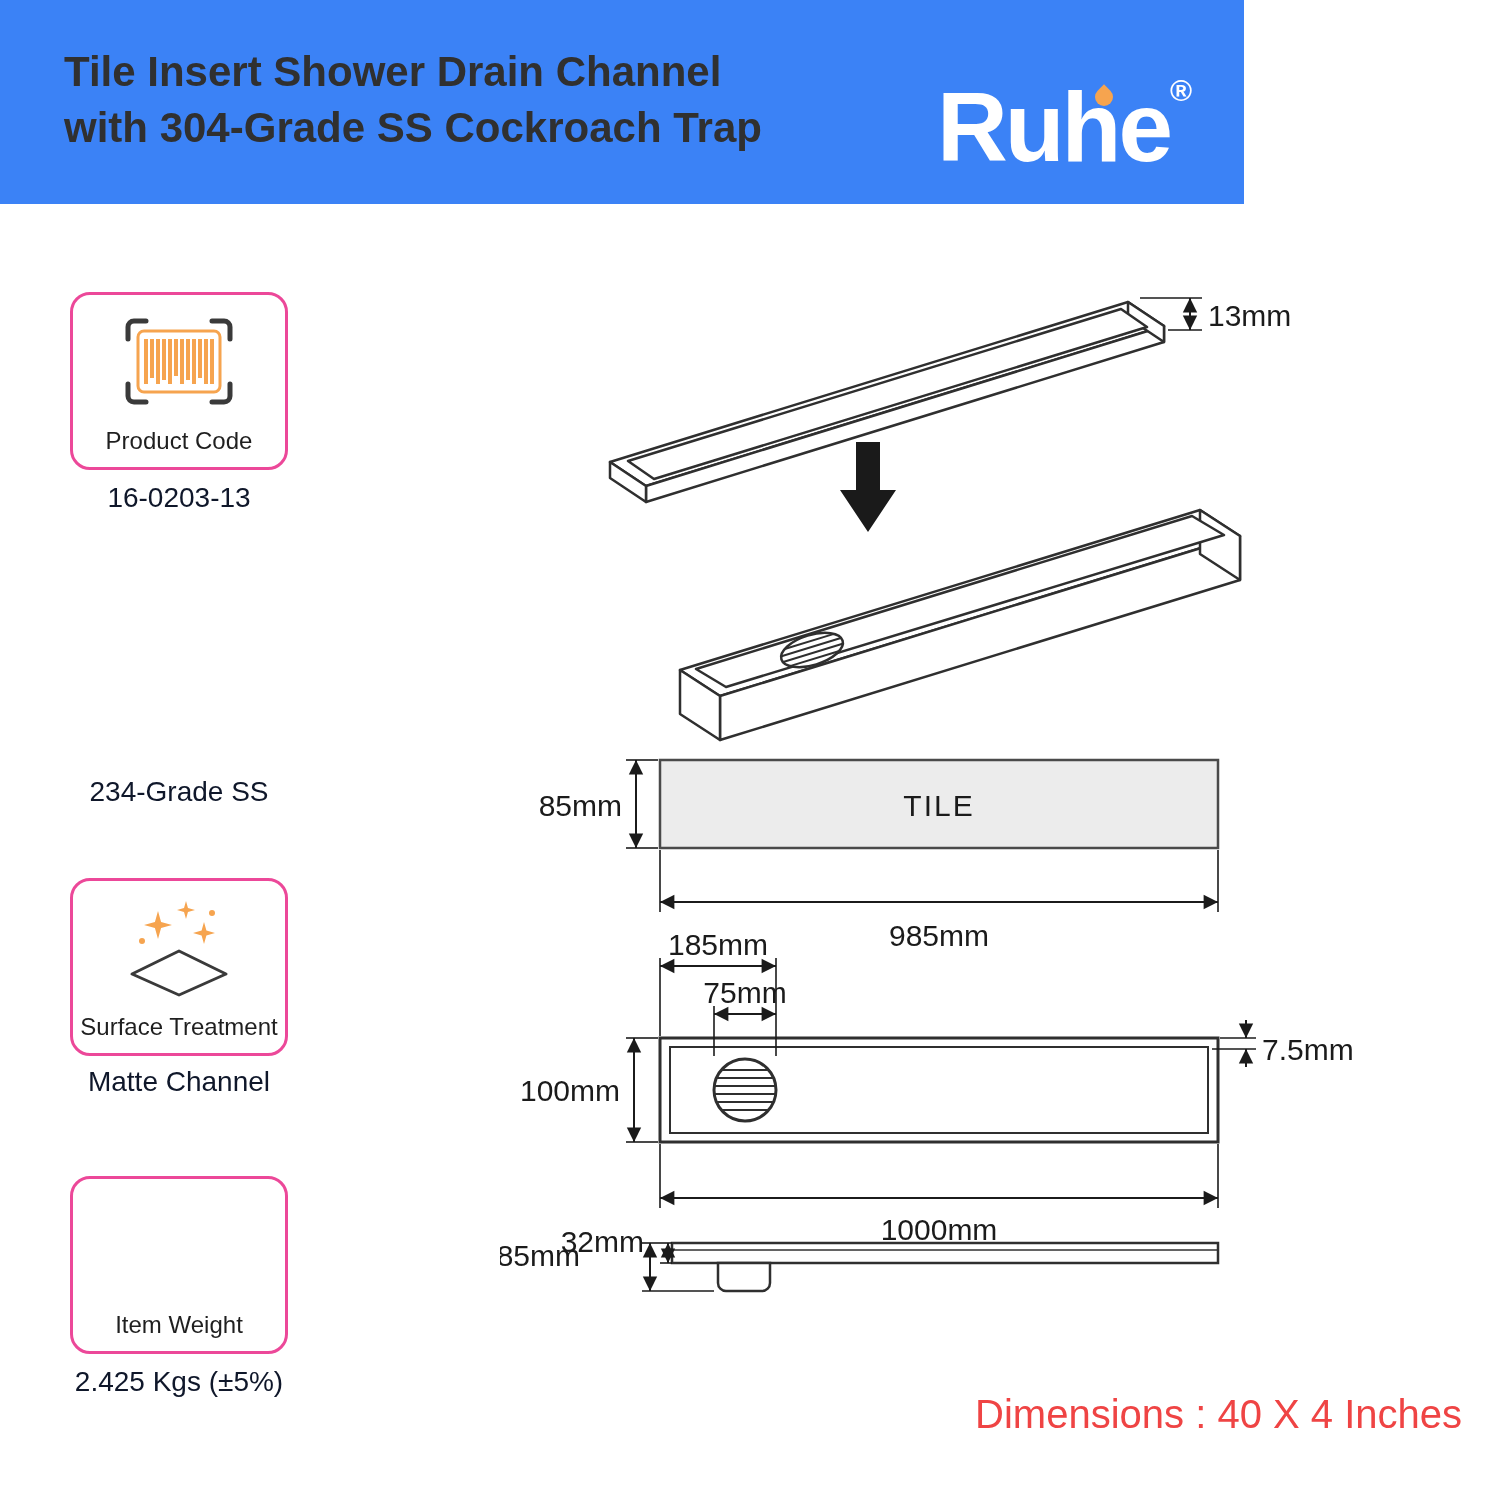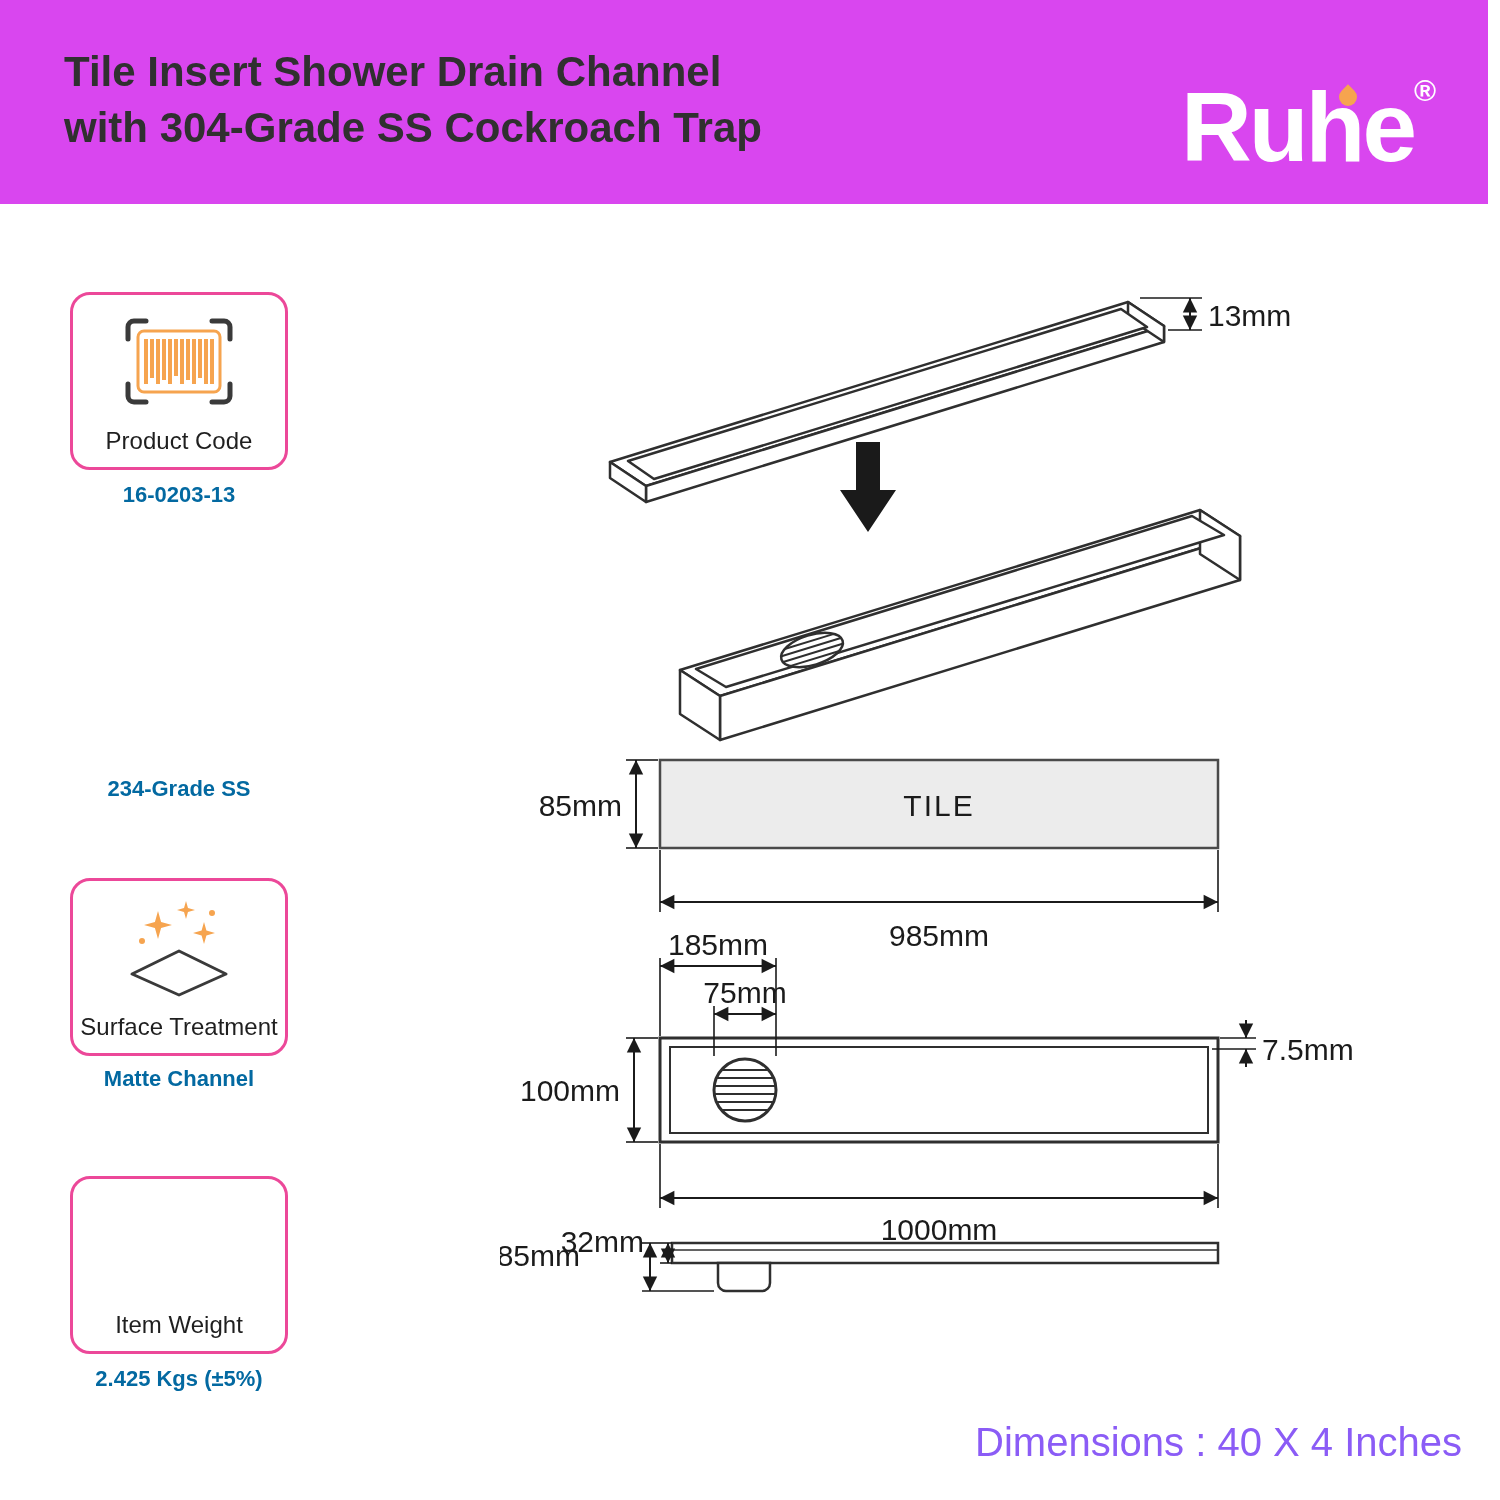--- a/index.html
+++ b/index.html
@@ -1,40 +1,40 @@
 <!DOCTYPE html>
 <html><head>
 <meta charset="utf-8">
 <style>
   * { margin:0; padding:0; box-sizing:border-box; }
   html,body { width:1500px; height:1500px; background:#ffffff; font-family:"Liberation Sans", sans-serif; }
   .canvas { position:relative; width:1500px; height:1500px; background:#ffffff; overflow:hidden; }
 
   
-  .header { position:absolute; left:0; top:0; width:1488px; height:204px; background:#d946ef; }
+  .header { position:absolute; left:0; top:0; width:1244px; height:204px; background:#3b82f6; }
   .title { position:absolute; left:64px; top:44px; font-size:42px; font-weight:700; color:#303030; line-height:56px; }
   .brand { position:absolute; right:52px; top:36px; color:#ffffff; font-size:98px; font-weight:800; letter-spacing:-3px; line-height:110px; }
   .brand .reg { font-size:30px; vertical-align:60px; font-weight:700; letter-spacing:0; }
   .brand .drop { position:absolute; left:158px; top:52px; width:18px; height:18px; background:#F6A44F;
                  border-radius:0 50% 50% 50%; transform:rotate(45deg); }
 
   
   .card { position:absolute; left:70px; width:218px; height:178px; border:3px solid #ec4899; border-radius:20px; background:#ffffff; }
   .card .iconwrap { position:absolute; top:14px; left:50%; transform:translateX(-50%); }
   .card .label { position:absolute; bottom:12px; width:100%; text-align:center; font-size:24px; color:#1f1f1f; }
-  .value { position:absolute; left:30px; width:298px; text-align:center; font-size:22px; font-weight:700; color:#0369a1; }
+  .value { position:absolute; left:30px; width:298px; text-align:center; font-size:28px; font-weight:400; color:#0f172a; }
 
   
   .diagram { position:absolute; left:500px; top:250px; width:1000px; height:1250px; }
   .diagram text { fill:#1b1b1b; font-size:30px; font-family:"Liberation Sans", sans-serif; }
   .outline { fill:#ffffff; stroke:#2f2f2f; stroke-width:2.5; stroke-linejoin:round; }
   .dimline { stroke:#1b1b1b; stroke-width:2; fill:none; }
   .extline { stroke:#1b1b1b; stroke-width:1.6; fill:none; }
 
-  .footer-dim { position:absolute; right:38px; top:1392px; font-size:40px; color:#8b5cf6;margin-top:28px; }
+  .footer-dim { position:absolute; right:38px; top:1392px; font-size:40px; color:#ef4444; }
 </style>
 </head>
 <body>
 
 <div class="canvas">
 
   <div class="header">
     <div class="title">
       <div>Tile Insert Shower Drain Channel</div>
       <div>with 304-Grade SS Cockroach Trap</div>

